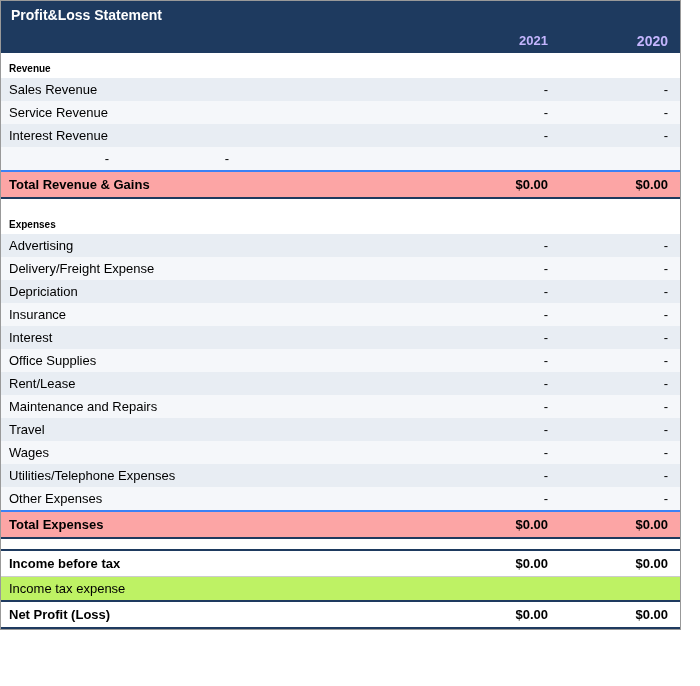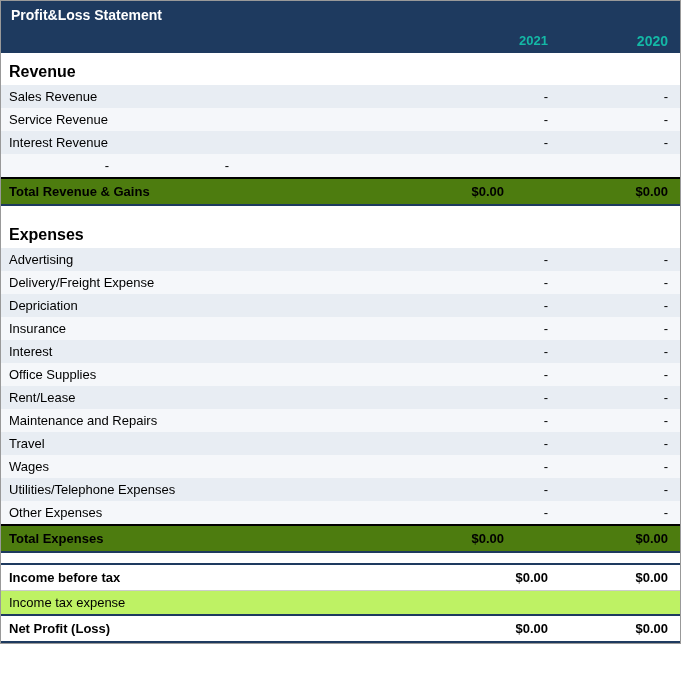--- a/index.html
+++ b/index.html
@@ -1,29 +1,29 @@
 <!DOCTYPE html>
 <html><head>
   <meta charset="utf-8">
   <style>
     * { margin: 0; padding: 0; box-sizing: border-box; }
     body { font-family: Arial, sans-serif; font-size: 13px; background: #fff; width: 700px; }
     .container { width: 681px; border: 1px solid #999; }
     .header { background: #1e3a5f; color: #fff; font-weight: bold; font-size: 14px; padding: 6px 10px; }
-    .col-headers { display: flex; background: #1e3a5f; color: #14b8a6; }
+    .col-headers { display: flex; background: #1e3a5f; color: #c4b5fd; }
     .col-label { flex: 1; padding: 4px 8px; }
     .col-2021 { width: 120px; text-align: right; padding: 4px 12px; font-weight: bold; font-size: 13px; }
     .col-2020 { width: 120px; text-align: right; padding: 4px 12px; font-weight: bold; font-size: 14px; }
-    .section-header { font-weight: bold; font-size: 16px; padding: 10px 8px 4px 8px; background: #fff; }
+    .section-header { font-weight: bold; font-size: 10px; padding: 10px 8px 4px 8px; background: #fff; }
     .row { display: flex; border-bottom: none; }
     .row:nth-child(odd) { background: #e8edf3; }
     .row:nth-child(even) { background: #f5f7fa; }
     .row-label { flex: 1; padding: 4px 8px; }
     .row-val { width: 120px; text-align: right; padding: 4px 12px; }
-    .total-row { display: flex; border-top: 2px solid #000000; border-bottom: 2px solid #1e3a5f; background: #4d7c0f; font-weight: bold; gap: 44px; }
+    .total-row { display: flex; border-top: 2px solid #3b82f6; border-bottom: 2px solid #1e3a5f; background: #fca5a5; font-weight: bold; }
     .total-row .row-label { flex: 1; padding: 5px 8px; }
     .total-row .row-val { width: 120px; text-align: right; padding: 5px 12px; }
     .spacer { height: 10px; background: #fff; }
     .income-row { display: flex; background: #fff; font-weight: bold; border-top: 2px solid #1e3a5f; border-bottom: 1px solid #ccc; }
     .income-row .row-label { flex: 1; padding: 5px 8px; }
     .income-row .row-val { width: 120px; text-align: right; padding: 5px 12px; }
     .tax-row { display: flex; background: #bef264; }
     .tax-row .row-label { flex: 1; padding: 4px 8px; }
     .tax-row .row-val { width: 120px; text-align: right; padding: 4px 12px; }
     .net-row { display: flex; border-top: 2px solid #1e3a5f; border-bottom: 2px solid #1e3a5f; background: #fff; font-weight: bold; }

